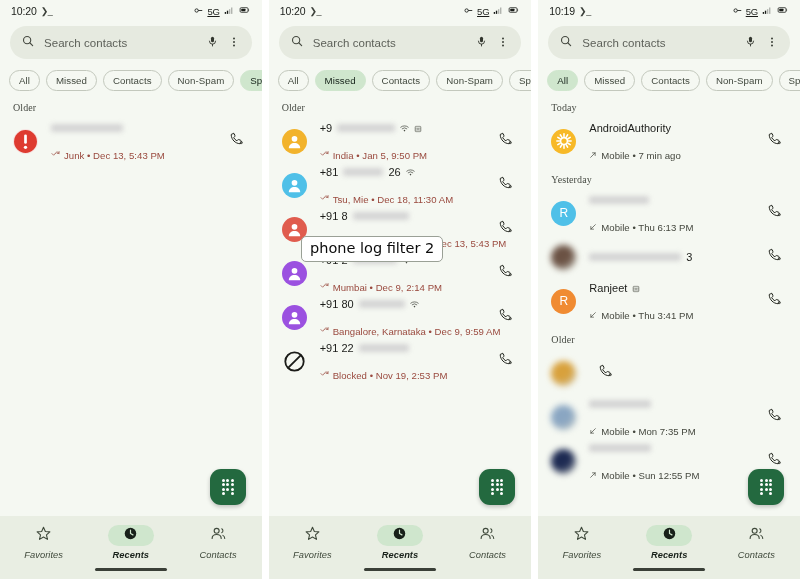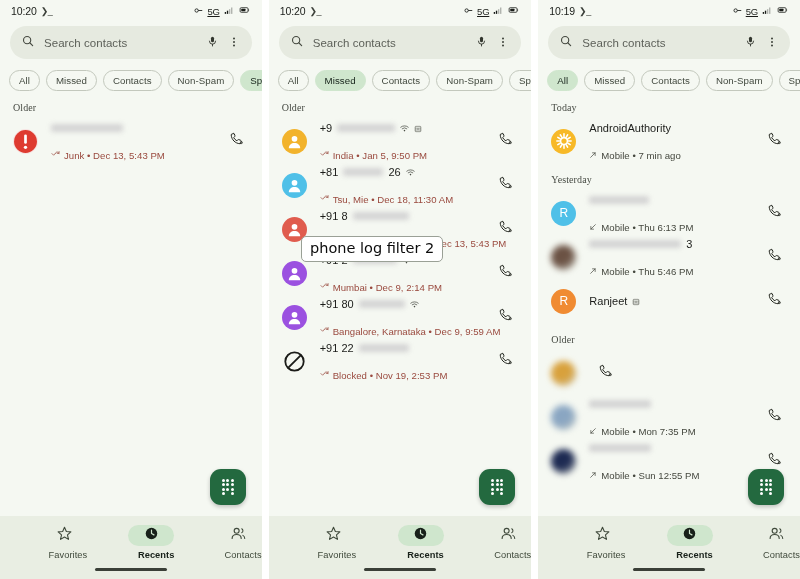--- a/index.html
+++ b/index.html
@@ -203,22 +203,23 @@
     background: #e9eee3;
     position: relative;
     display: flex;
     align-items: flex-start;
     padding-top: 9px;
   }
   .navitem {
     flex: 1;
     display: flex;
     flex-direction: column;
-    align-items: flex-end;
+    align-items: center;
     gap: 4px;
+    font-style: italic;
   }
   .navpill {
     width: 46px; height: 21px;
     border-radius: 11px;
     display: flex;
     align-items: center;
     justify-content: center;
   }
   .navpill.active { background: #cfe6cd; }
   .navlabel {
@@ -820,27 +821,20 @@
               </svg></span>
           </div>
         </div>
         <div class="row">
           <div class="avatar photo" style="background:radial-gradient(circle at 35% 30%, #6b5244 0%, #6b5244 45%, #c9ccc4 100%)"></div>
           <div class="row-body">
             <div class="row-title">
               <span class="redacted" style="width:92px"></span>
               <span class="name-text">3</span>
             </div>
-            <div class="row-sub">
-              <span class="ico "><svg width="8" height="8" viewBox="0 0 24 24">
-                  <line x1="5" y1="19" x2="18.5" y2="5.5" stroke="#45483f" stroke-width="2.1" stroke-linecap="round"></line>
-                  <path d="M10.5 5.5 L18.5 5.5 L18.5 13.5" fill="none" stroke="#45483f" stroke-width="2.1" stroke-linecap="round" stroke-linejoin="round"></path>
-                </svg></span>
-              <span>Mobile • Thu 5:46 PM</span>
-            </div>
           </div>
           <div class="call-btn">
             <span class="ico "><svg width="16" height="16" viewBox="0 0 24 24">
                 <path d="M6.6 3.4c.7 0 1.2.4 1.4 1l.9 2.6c.2.6 0 1.2-.5 1.6L7 9.8c1 2.1 2.7 3.8 4.8 4.9l1.2-1.4c.4-.5 1-.6 1.6-.4l2.6.9c.6.2 1 .8 1 1.4v2.4c0 .9-.8 1.6-1.7 1.5C9.3 18.6 4 13.3 3.3 6c-.1-.9.6-1.7 1.5-1.7h1.8z" fill="none" stroke="#23261f" stroke-width="1.5" stroke-linejoin="round"></path>
                 <circle cx="18.6" cy="17.4" r="1.5" fill="none" stroke="#23261f" stroke-width="1.2"></circle>
               </svg></span>
           </div>
         </div>
         <div class="row">
           <div class="avatar" style="background:#f08b32">
@@ -848,20 +842,27 @@
           </div>
           <div class="row-body">
             <div class="row-title">
               <span class="name-text">Ranjeet</span>
               <span class="ico "><svg width="8" height="8" viewBox="0 0 24 24">
                   <rect x="3.5" y="4" width="17" height="16" rx="2" fill="none" stroke="#4a4e45" stroke-width="1.7"></rect>
                   <line x1="3.5" y1="9.5" x2="20.5" y2="9.5" stroke="#4a4e45" stroke-width="1.5"></line>
                   <line x1="3.5" y1="15" x2="20.5" y2="15" stroke="#4a4e45" stroke-width="1.5"></line>
                   <line x1="12" y1="9.5" x2="12" y2="15" stroke="#4a4e45" stroke-width="1.5"></line>
                 </svg></span>
+            </div>
+            <div class="row-sub">
+              <span class="ico "><svg width="8" height="8" viewBox="0 0 24 24">
+                  <line x1="19" y1="5" x2="5.5" y2="18.5" stroke="#45483f" stroke-width="2.1" stroke-linecap="round"></line>
+                  <path d="M5.5 10.5 L5.5 18.5 L13.5 18.5" fill="none" stroke="#45483f" stroke-width="2.1" stroke-linecap="round" stroke-linejoin="round"></path>
+                </svg></span>
+              <span>Mobile • Thu 3:41 PM</span>
             </div>
           </div>
           <div class="call-btn">
             <span class="ico "><svg width="16" height="16" viewBox="0 0 24 24">
                 <path d="M6.6 3.4c.7 0 1.2.4 1.4 1l.9 2.6c.2.6 0 1.2-.5 1.6L7 9.8c1 2.1 2.7 3.8 4.8 4.9l1.2-1.4c.4-.5 1-.6 1.6-.4l2.6.9c.6.2 1 .8 1 1.4v2.4c0 .9-.8 1.6-1.7 1.5C9.3 18.6 4 13.3 3.3 6c-.1-.9.6-1.7 1.5-1.7h1.8z" fill="none" stroke="#23261f" stroke-width="1.5" stroke-linejoin="round"></path>
                 <circle cx="18.6" cy="17.4" r="1.5" fill="none" stroke="#23261f" stroke-width="1.2"></circle>
               </svg></span>
           </div>
         </div>
         <div class="section-head">Older</div>

